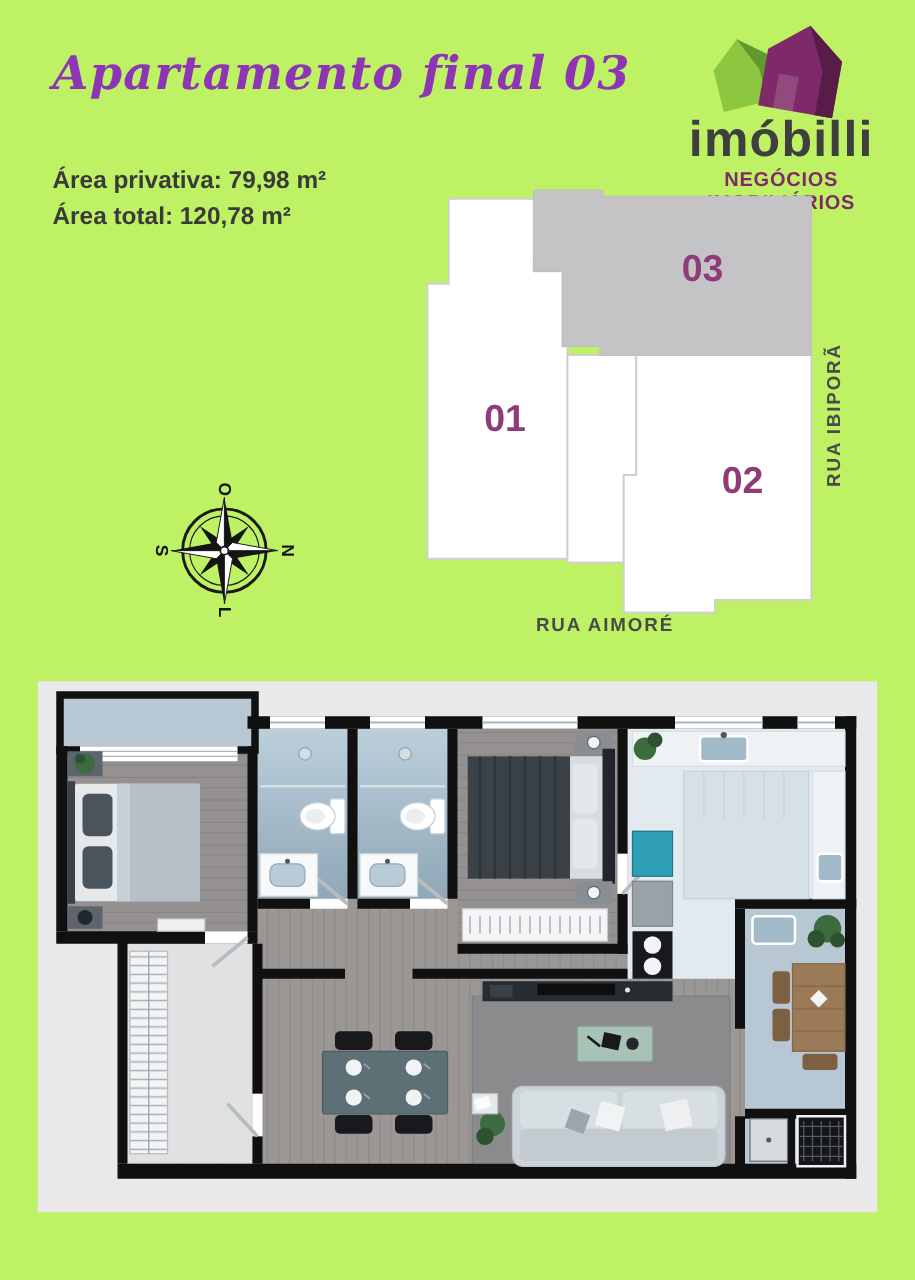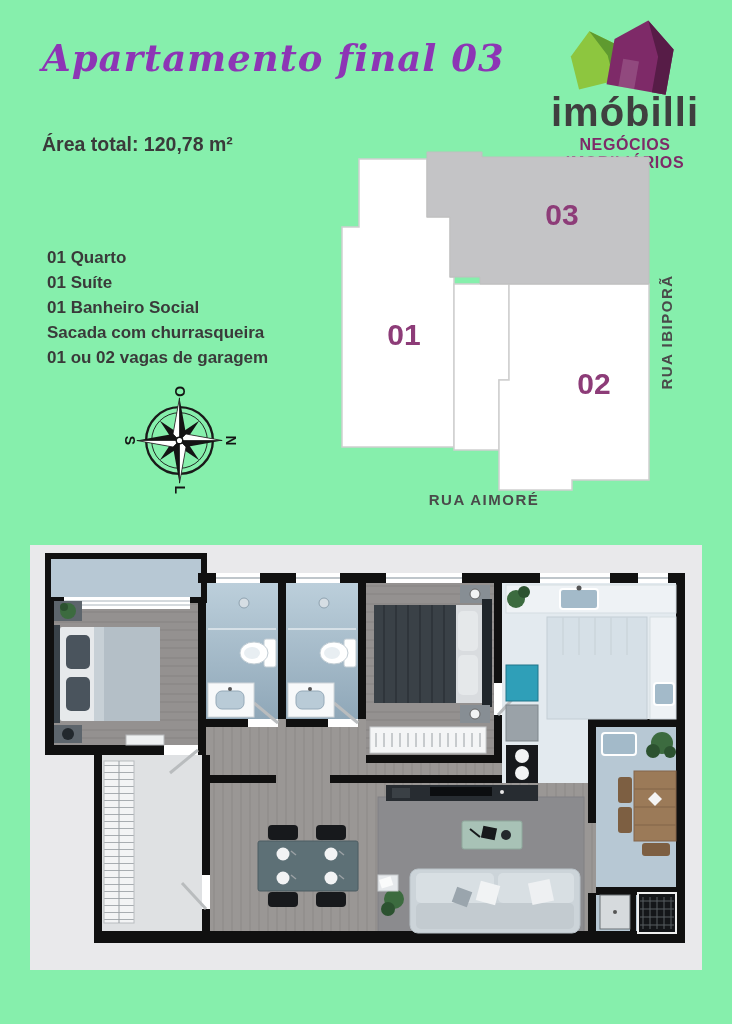--- a/index.html
+++ b/index.html
@@ -1,16 +1,16 @@
 <!DOCTYPE html>
 <html><head>
 <meta charset="utf-8">
 <style>
   html,body{margin:0;padding:0;background:#ffffff;}
-  .page{position:relative;width:732px;height:1024px;background:#86efac;overflow:hidden;
+  .page{position:relative;width:732px;height:1024px;background:#bef264;overflow:hidden;
         font-family:"Liberation Sans",sans-serif;color:#3a3a3a;}
   .title{position:absolute;left:42px;top:36px;font-family:"DejaVu Serif",serif;
          font-style:italic;font-weight:700;font-size:37px;color:#8d35b5;letter-spacing:1px;}
   .logo{position:absolute;right:12px;top:10px;width:190px;text-align:center;}
   .logo svg{display:block;margin:0 auto;}
   .logo-name{font-size:40px;font-weight:700;color:#3f3f3f;letter-spacing:1px;line-height:1;margin-top:-4px;}
   .logo-tagline{font-size:16px;font-weight:700;color:#7e2a68;letter-spacing:.6px;margin-top:4px;}
   .areas{position:absolute;left:42px;top:130px;font-size:19.5px;font-weight:700;line-height:29px;color:#3a3a3a;}
   .features{position:absolute;left:47px;top:245px;font-size:17px;font-weight:600;line-height:25px;color:#3a3a3a;}
   .compass{position:absolute;left:122px;top:383px;}
@@ -36,30 +36,24 @@
         <polygon points="62,34 92,10 122,34 122,80 62,80" fill="#7e2a68"></polygon>
         <polygon points="92,10 122,34 122,80 108,80 108,44" fill="#571c47"></polygon>
         <polygon points="74,52 90,52 90,80 74,80" fill="#ffffff" opacity="0.15"></polygon>
       </g>
     </svg>
     <div class="logo-name">imóbilli</div>
     <div class="logo-tagline">NEGÓCIOS IMOBILIÁRIOS</div>
   </div>
 
   <div class="areas">
+    <div>Área privativa: 79,98 m²</div>
     <div>Área total: 120,78 m²</div>
   </div>
 
-  <div class="features">
-    <div>01 Quarto</div>
-    <div>01 Suíte</div>
-    <div>01 Banheiro Social</div>
-    <div>Sacada com churrasqueira</div>
-    <div>01 ou 02 vagas de garagem</div>
-  </div>
 
   <svg class="compass" width="115" height="115" viewBox="-62 -62 124 124">
     <g transform="rotate(90)">
       <circle r="36" fill="none" stroke="#1a1a1a" stroke-width="2.5"></circle>
       <circle r="30" fill="none" stroke="#1a1a1a" stroke-width="1"></circle>
       <path d="M0,-30 L5,-5 L30,0 L5,5 L0,30 L-5,5 L-30,0 L-5,-5 Z" fill="#141414" transform="rotate(45)"></path>
       <path d="M0,-46 L7,-7 L46,0 L7,7 L0,46 L-7,7 L-46,0 L-7,-7 Z" fill="#141414"></path>
       <path d="M0,-46 L0,0 L-7,-7 Z M46,0 L0,0 L7,-7 Z M0,46 L0,0 L7,7 Z M-46,0 L0,0 L-7,7 Z" fill="#ffffff" stroke="#141414" stroke-width="0.8"></path>
       <circle r="3.5" fill="#fff" stroke="#141414" stroke-width="1.5"></circle>
       <text y="-50" text-anchor="middle" font-size="15" font-weight="bold" fill="#141414">N</text>

